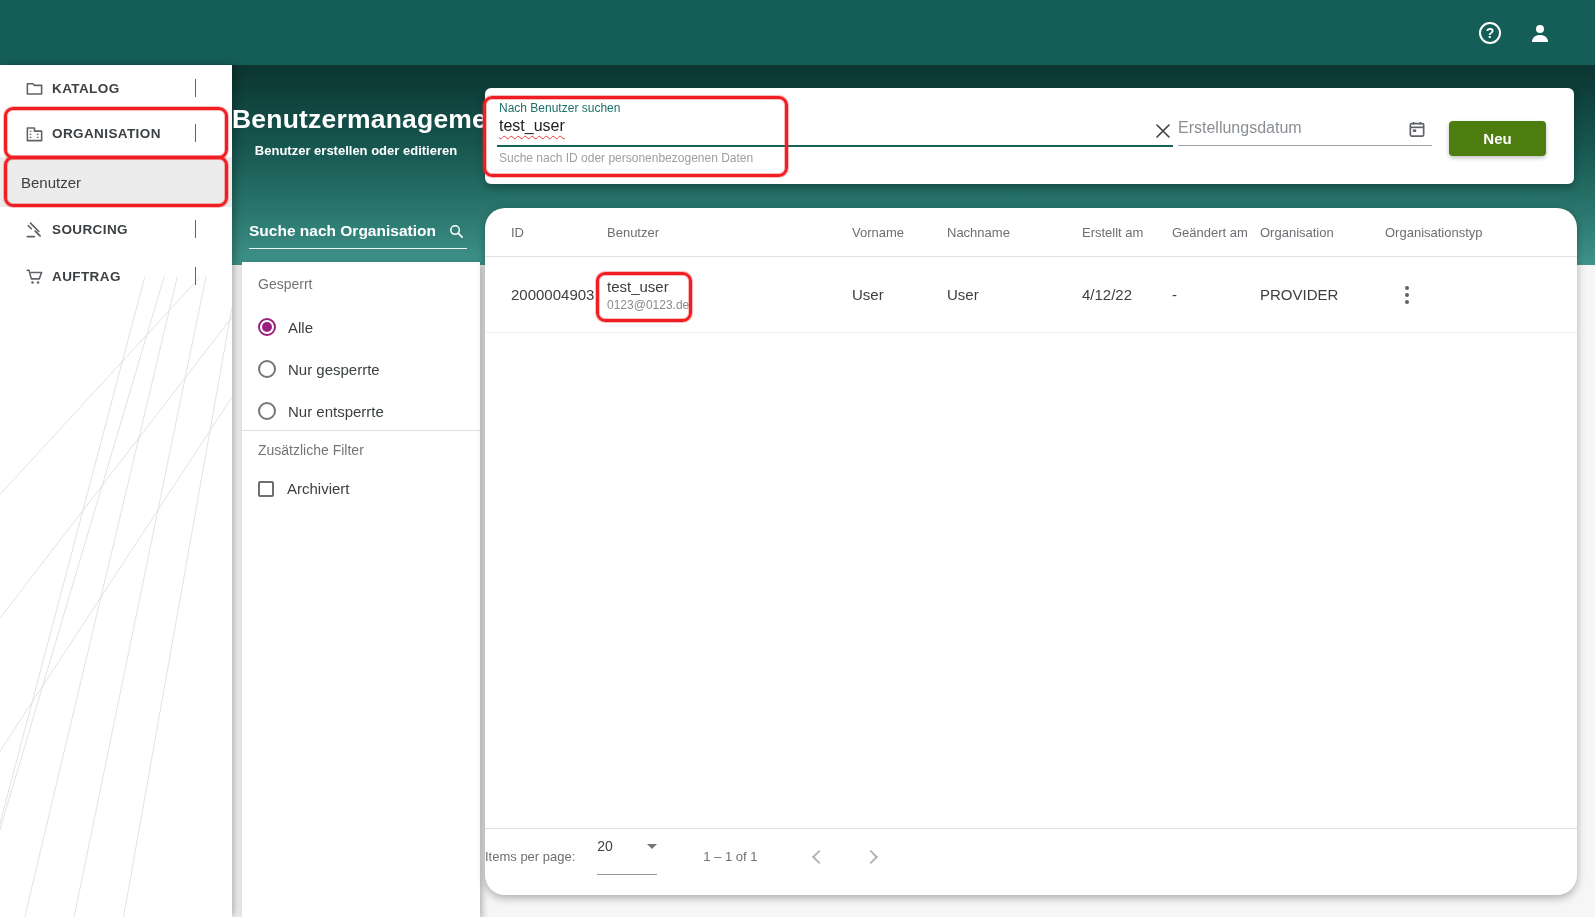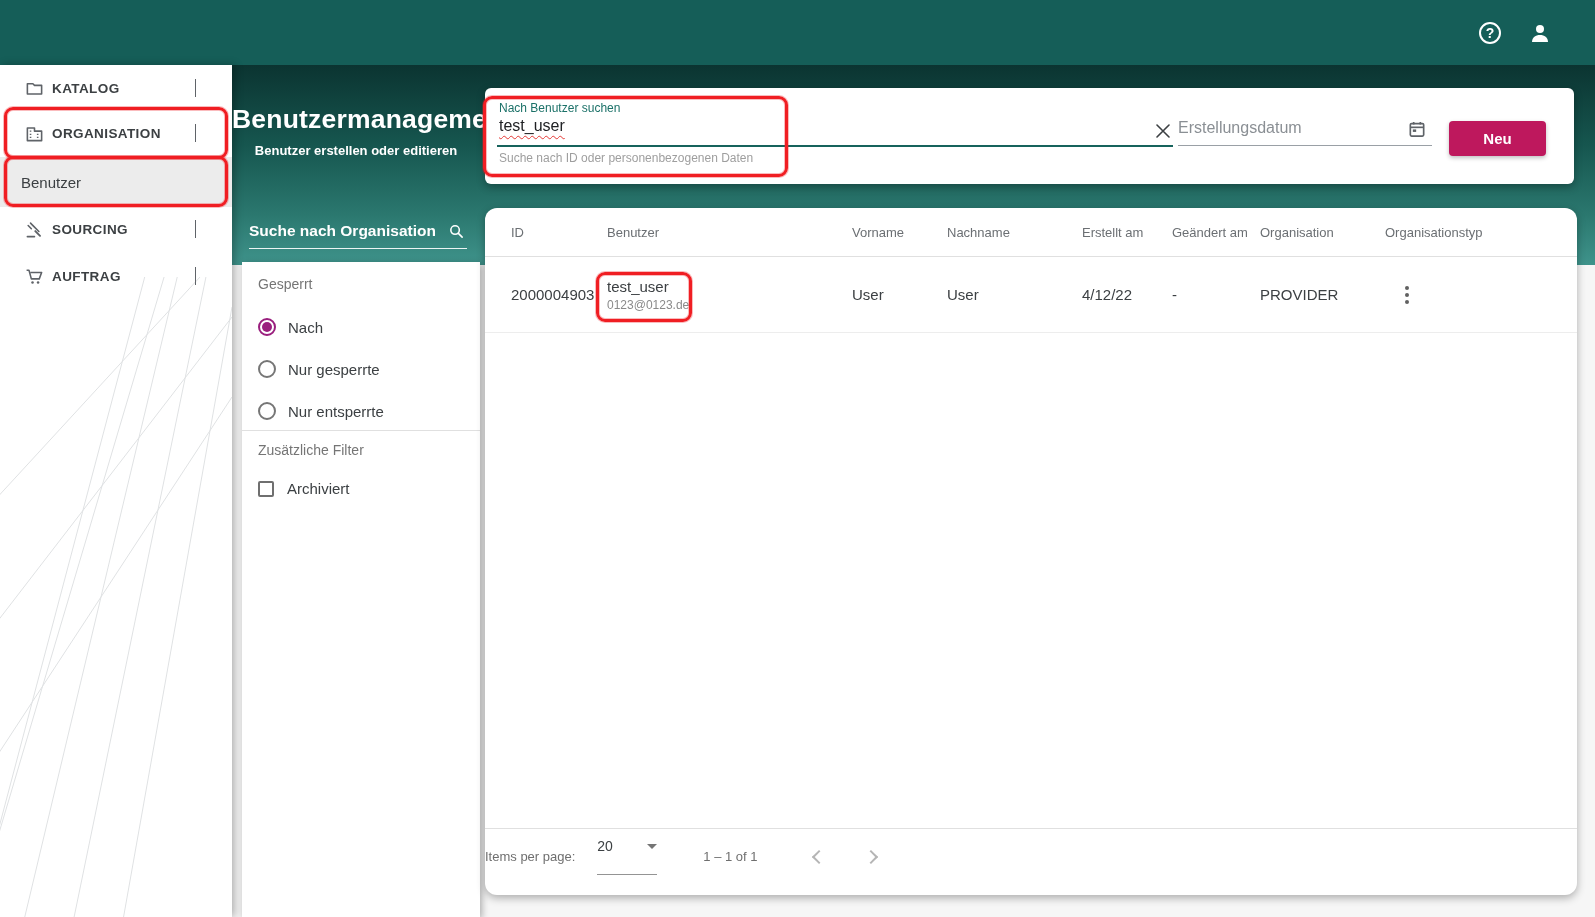--- a/index.html
+++ b/index.html
@@ -49,42 +49,42 @@
     box-shadow:0 3px 8px rgba(0,0,0,.30); z-index:8; }
   .sc-label { position:absolute; left:14px; top:13px; font-size:12px; color:#1B7168; }
   .sc-value { position:absolute; left:14px; top:29px; font-size:16px; color:#202124;
     text-decoration:underline wavy #e53935 1px; text-underline-offset:4px; }
   .sc-underline { position:absolute; left:12px; top:57px; width:676px; height:2px; background:#17635C; }
   .sc-helper { position:absolute; left:14px; top:63px; font-size:12px; color:#9e9e9e; }
   .sc-clear { position:absolute; left:668px; top:33px; width:20px; height:20px; cursor:pointer; display:flex; align-items:center; justify-content:center; }
   .date-placeholder { position:absolute; left:693px; top:31px; font-size:16px; color:#8a8f94; cursor:text; }
   .date-underline { position:absolute; left:693px; top:57px; width:254px; height:1px; background:#9aa0a6; }
   .calendar-btn { position:absolute; left:922px; top:31px; width:20px; height:20px; cursor:pointer; }
-  .neu-btn { position:absolute; left:964px; top:33px; width:97px; height:35px; background:#be185d; border:none; border-radius:4px;
+  .neu-btn { position:absolute; left:964px; top:33px; width:97px; height:35px; background:#4d7c0f; border:none; border-radius:4px;
     color:#fff; font-family:"Liberation Sans",sans-serif; font-size:15px; font-weight:700; cursor:pointer;
     box-shadow:0 2px 4px rgba(0,0,0,.25); }
   
   .org-search { position:absolute; left:249px; top:222px; width:218px; z-index:7; cursor:text; }
   .org-search .os-text { font-size:15.5px; font-weight:700; color:#fff; }
   .org-search .os-underline { margin-top:8px; height:1px; background:rgba(255,255,255,.9); }
   .os-icon { position:absolute; right:2px; top:1px; }
   
   .filter-card { position:absolute; left:242px; top:262px; width:238px; height:655px; background:#fff;
     box-shadow:2px 2px 7px rgba(0,0,0,.30); z-index:6; }
   .f-section-label { position:absolute; left:16px; font-size:14px; color:#757575; }
   .radio-row { position:absolute; left:16px; display:flex; align-items:center; gap:12px; cursor:pointer; }
   .radio { width:18px; height:18px; border-radius:50%; border:2px solid #767676; position:relative; flex:0 0 auto; }
   .radio.checked { border-color:#9A1F7E; }
   .radio.checked::after { content:""; position:absolute; left:2px; top:2px; width:10px; height:10px; border-radius:50%; background:#9A1F7E; }
   .radio-label { font-size:15px; color:#3c4043; }
   .f-divider { position:absolute; left:0; width:238px; height:1px; background:#e0e0e0; }
   .check-row { position:absolute; left:16px; display:flex; align-items:center; gap:13px; cursor:pointer; }
   .checkbox { width:16px; height:16px; border:2px solid #6f6f6f; border-radius:2px; flex:0 0 auto; }
   
-  .table-card { position:absolute; left:485px; top:208px; width:1092px; height:687px; background:#fff; border-radius:12px;
+  .table-card { position:absolute; left:485px; top:208px; width:1092px; height:687px; background:#fff; border-radius:20px;
     box-shadow:0 3px 8px rgba(0,0,0,.30); z-index:8; overflow:hidden; }
   .t-grid { display:grid; grid-template-columns:122px 245px 95px 135px 90px 88px 125px 110px 82px; align-items:center; }
   .t-head { height:49px; border-bottom:1px solid #e0e0e0; }
   .t-head .th { font-size:13px; color:#6b6f73; }
   .t-row { height:76px; border-bottom:1px solid #ededed; }
   .td, .th { padding-left:0; }
   .c1 { padding-left:26px; }
   .cell-main { font-size:15px; color:#3c4043; }
   .cell-sub { font-size:12px; color:#8a8a8a; margin-top:3px; }
   .kebab { width:24px; height:24px; margin-left:10px; display:flex; flex-direction:column; align-items:center; justify-content:center; gap:3px; cursor:pointer; }
@@ -233,21 +233,21 @@
       </svg>
     </div>
     <div class="os-underline"></div>
   </div>
 
   <div class="filter-card">
     <div class="f-section-label" style="top:14px;">Gesperrt</div>
 
     <div class="radio-row" style="top:56px;">
       <span class="radio checked"></span>
-      <span class="radio-label">Nach</span>
+      <span class="radio-label">Alle</span>
     </div>
     <div class="radio-row" style="top:98px;">
       <span class="radio"></span>
       <span class="radio-label">Nur gesperrte</span>
     </div>
     <div class="radio-row" style="top:140px;">
       <span class="radio"></span>
       <span class="radio-label">Nur entsperrte</span>
     </div>
 

